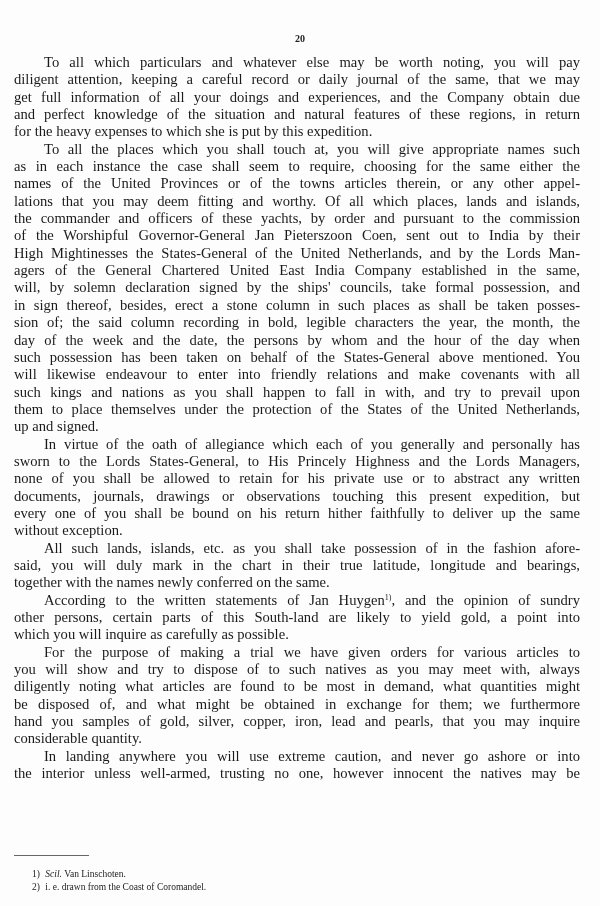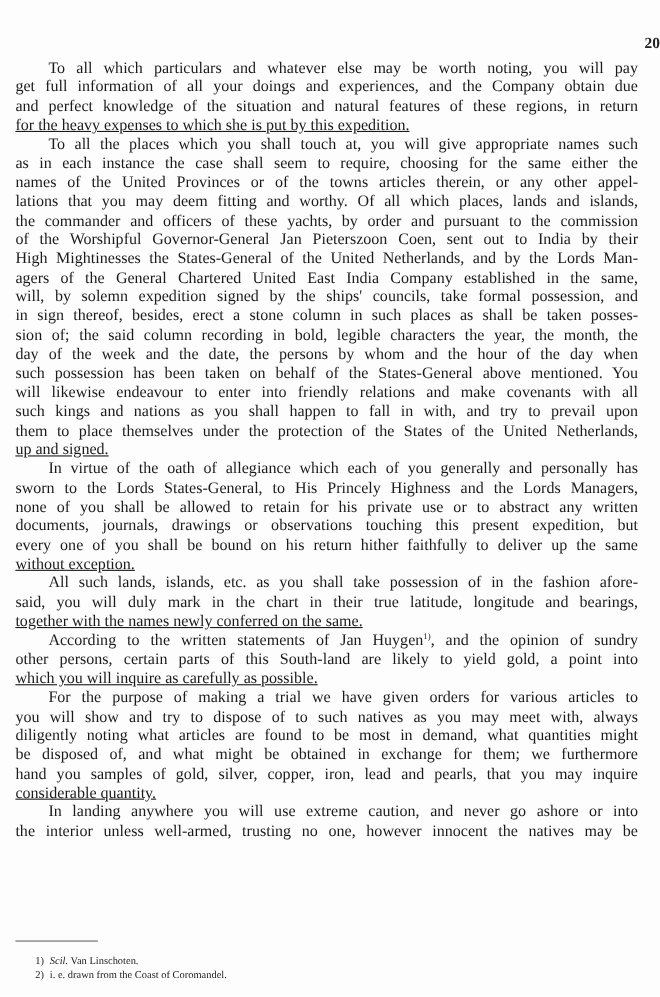--- a/index.html
+++ b/index.html
@@ -1,57 +1,58 @@
 <!DOCTYPE html>
 <html><head>
   <meta charset="utf-8">
   <style>
     html, body { margin: 0; padding: 0; background: #ffffff; }
     body { width: 600px; height: 906px; position: relative; overflow: hidden; }
     .page { position: absolute; left: 0; top: 0; width: 600px; height: 906px; background: #fdfdfd; }
-    .page-number { position: absolute; top: 33px; left: 0; width: 600px; text-align: right;
-      font-family: "Liberation Serif", serif; font-size: 14px; font-weight: bold; color: #222; }
+    .page-number { position: absolute; top: 33px; left: 0; width: 600px; text-align: center;
+      font-family: "Liberation Serif", serif; font-size: 10px; font-weight: bold; color: #222; }
     .body-text { position: absolute; left: 14px; top: 54px; width: 566px;
       font-family: "Liberation Serif", serif; font-size: 14.6px; color: #1a1a1a; }
     .line { height: 17.35px; line-height: 17.35px; white-space: nowrap;
       text-align: justify; text-align-last: justify; overflow: visible; }
     .line.indent { padding-left: 30px; }
-    .line.last { text-align-last: left; text-decoration: underline; }
+    .line.last { text-align-last: left; }
     .footnote-rule { position: absolute; left: 14px; top: 855px; width: 75px; height: 0;
       border-top: 1px solid #666; }
     .footnotes { position: absolute; left: 32px; top: 868px; font-family: "Liberation Serif", serif;
       font-size: 9.5px; color: #222; line-height: 13px; }
     .footnotes .fn { white-space: nowrap; }
     .fn-mark { margin-right: 3px; }
     .italic { font-style: italic; }
     sup { font-size: 8px; line-height: 0; vertical-align: 5px; }
   </style>
 </head>
 <body>
 
 <div class="page">
   <div class="page-number">20</div>
 
   <div class="body-text" id="body-text">
       <div>
         <div class="line indent">To all which particulars and whatever else may be worth noting, you will pay</div>
+        <div class="line">diligent attention, keeping a careful record or daily journal of the same, that we may</div>
         <div class="line">get full information of all your doings and experiences, and the Company obtain due</div>
         <div class="line">and perfect knowledge of the situation and natural features of these regions, in return</div>
         <div class="line last">for the heavy expenses to which she is put by this expedition.</div>
       </div>
       <div>
         <div class="line indent">To all the places which you shall touch at, you will give appropriate names such</div>
         <div class="line">as in each instance the case shall seem to require, choosing for the same either the</div>
         <div class="line">names of the United Provinces or of the towns articles therein, or any other appel-</div>
         <div class="line">lations that you may deem fitting and worthy. Of all which places, lands and islands,</div>
         <div class="line">the commander and officers of these yachts, by order and pursuant to the commission</div>
         <div class="line">of the Worshipful Governor-General Jan Pieterszoon Coen, sent out to India by their</div>
         <div class="line">High Mightinesses the States-General of the United Netherlands, and by the Lords Man-</div>
         <div class="line">agers of the General Chartered United East India Company established in the same,</div>
-        <div class="line">will, by solemn expedition signed by the ships' councils, take formal possession, and</div>
+        <div class="line">will, by solemn declaration signed by the ships' councils, take formal possession, and</div>
         <div class="line">in sign thereof, besides, erect a stone column in such places as shall be taken posses-</div>
         <div class="line">sion of; the said column recording in bold, legible characters the year, the month, the</div>
         <div class="line">day of the week and the date, the persons by whom and the hour of the day when</div>
         <div class="line">such possession has been taken on behalf of the States-General above mentioned. You</div>
         <div class="line">will likewise endeavour to enter into friendly relations and make covenants with all</div>
         <div class="line">such kings and nations as you shall happen to fall in with, and try to prevail upon</div>
         <div class="line">them to place themselves under the protection of the States of the United Netherlands,</div>
         <div class="line last">up and signed.</div>
       </div>
       <div>

